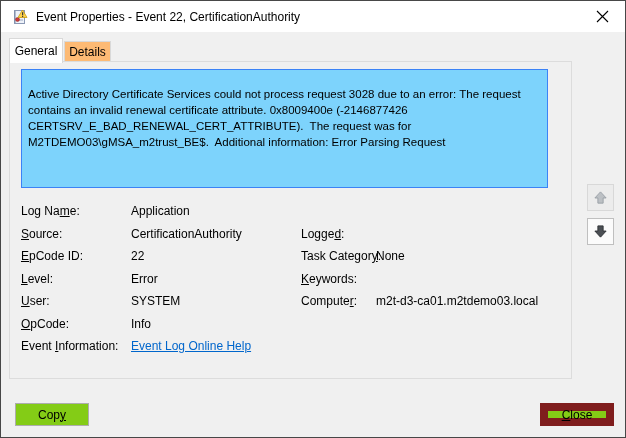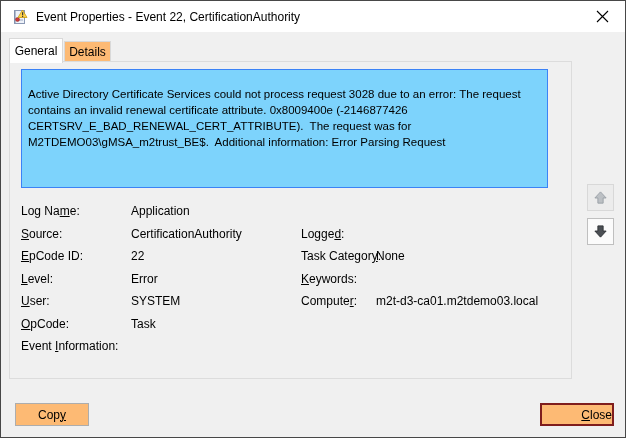--- a/index.html
+++ b/index.html
@@ -64,26 +64,26 @@
     padding: 0; cursor: pointer;
   }
   .nav-btn.up   { top: 183px; background: #ececec; border: 1px solid #d8d8d8; }
   .nav-btn.down { top: 217px; background: #fbfbfb; border: 1px solid #bfbfbf; }
   .nav-btn.up svg path   { fill: #bcc0c4; stroke: #9aa0a6; stroke-width: 1; }
   .nav-btn.down svg path { fill: #4b4f54; stroke: #303337; stroke-width: 1; }
 
   
   .btn {
     position: absolute; top: 402px; width: 74px; height: 23px;
-    background: #fdba74; border: 1px solid #adadad;
+    background: #84cc16; border: 1px solid #adadad;
     font-family: inherit; font-size: 12px; color: #000; cursor: pointer;
     display: flex; align-items: center; justify-content: center;
   }
   .copy-btn  { left: 14px; }
-  .close-btn { left: 539px; border: 2px solid #7f1d1d; justify-content: flex-end; }
+  .close-btn { left: 539px; border: 8px solid #7f1d1d; }
 </style>
 </head>
 <body>
 
 <div class="window">
 
   <div class="titlebar">
     <span class="app-icon">
       <svg width="16" height="16" viewBox="0 0 16 16">
         <rect x="2.5" y="1.5" width="10" height="13" fill="#eef2f9" stroke="#8a98b4"></rect>
@@ -122,23 +122,26 @@
   <div class="lbl fl" style="top:247px"><span></span><span class="accel">E</span><span>pCode ID:</span></div>
   <div class="val fv" style="top:247px">22</div>
 
   <div class="lbl fl" style="top:270px"><span></span><span class="accel">L</span><span>evel:</span></div>
   <div class="val fv" style="top:270px">Error</div>
 
   <div class="lbl fl" style="top:292px"><span></span><span class="accel">U</span><span>ser:</span></div>
   <div class="val fv" style="top:292px">SYSTEM</div>
 
   <div class="lbl fl" style="top:315px"><span></span><span class="accel">O</span><span>pCode:</span></div>
-  <div class="val fv" style="top:315px">Task</div>
+  <div class="val fv" style="top:315px">Info</div>
 
   <div class="lbl fl" style="top:337px"><span>Event </span><span class="accel">I</span><span>nformation:</span></div>
+  <div class="val fv" style="top:337px">
+    <a class="link" href="#">Event Log Online Help</a>
+  </div>
 
   <div class="lbl rl" style="top:225px"><span>Logge</span><span class="accel">d</span><span>:</span></div>
 
   <div class="lbl rl" style="top:247px"><span>Task Categor</span><span class="accel">y</span><span>:</span></div>
   <div class="val rv" style="top:247px">None</div>
 
   <div class="lbl rl" style="top:270px"><span></span><span class="accel">K</span><span>eywords:</span></div>
   <div class="val rv" style="top:270px"></div>
 
   <div class="lbl rl" style="top:292px"><span>Compute</span><span class="accel">r</span><span>:</span></div>

